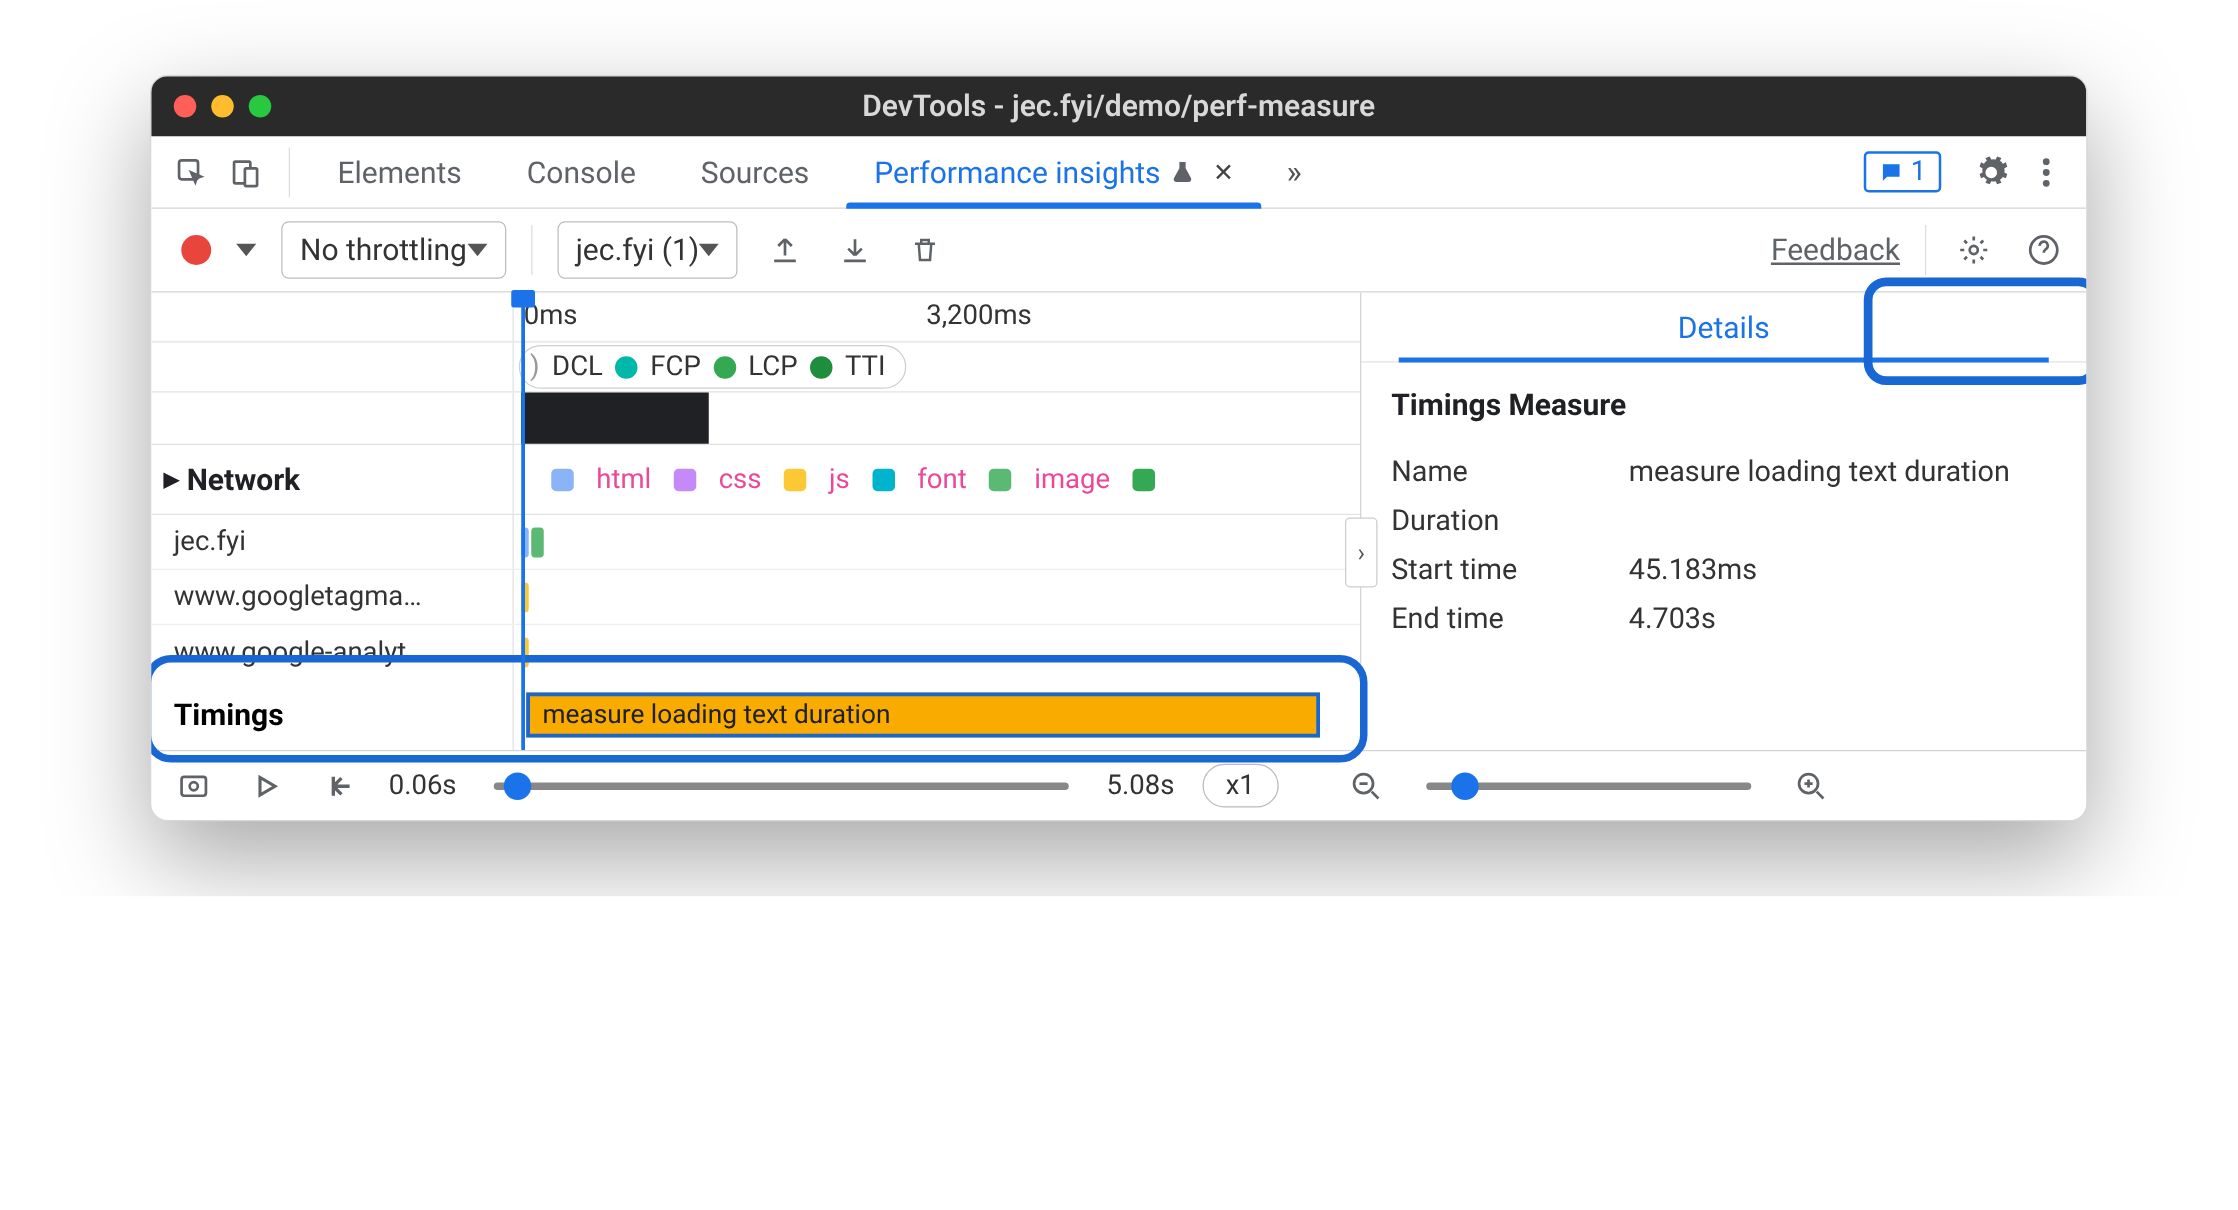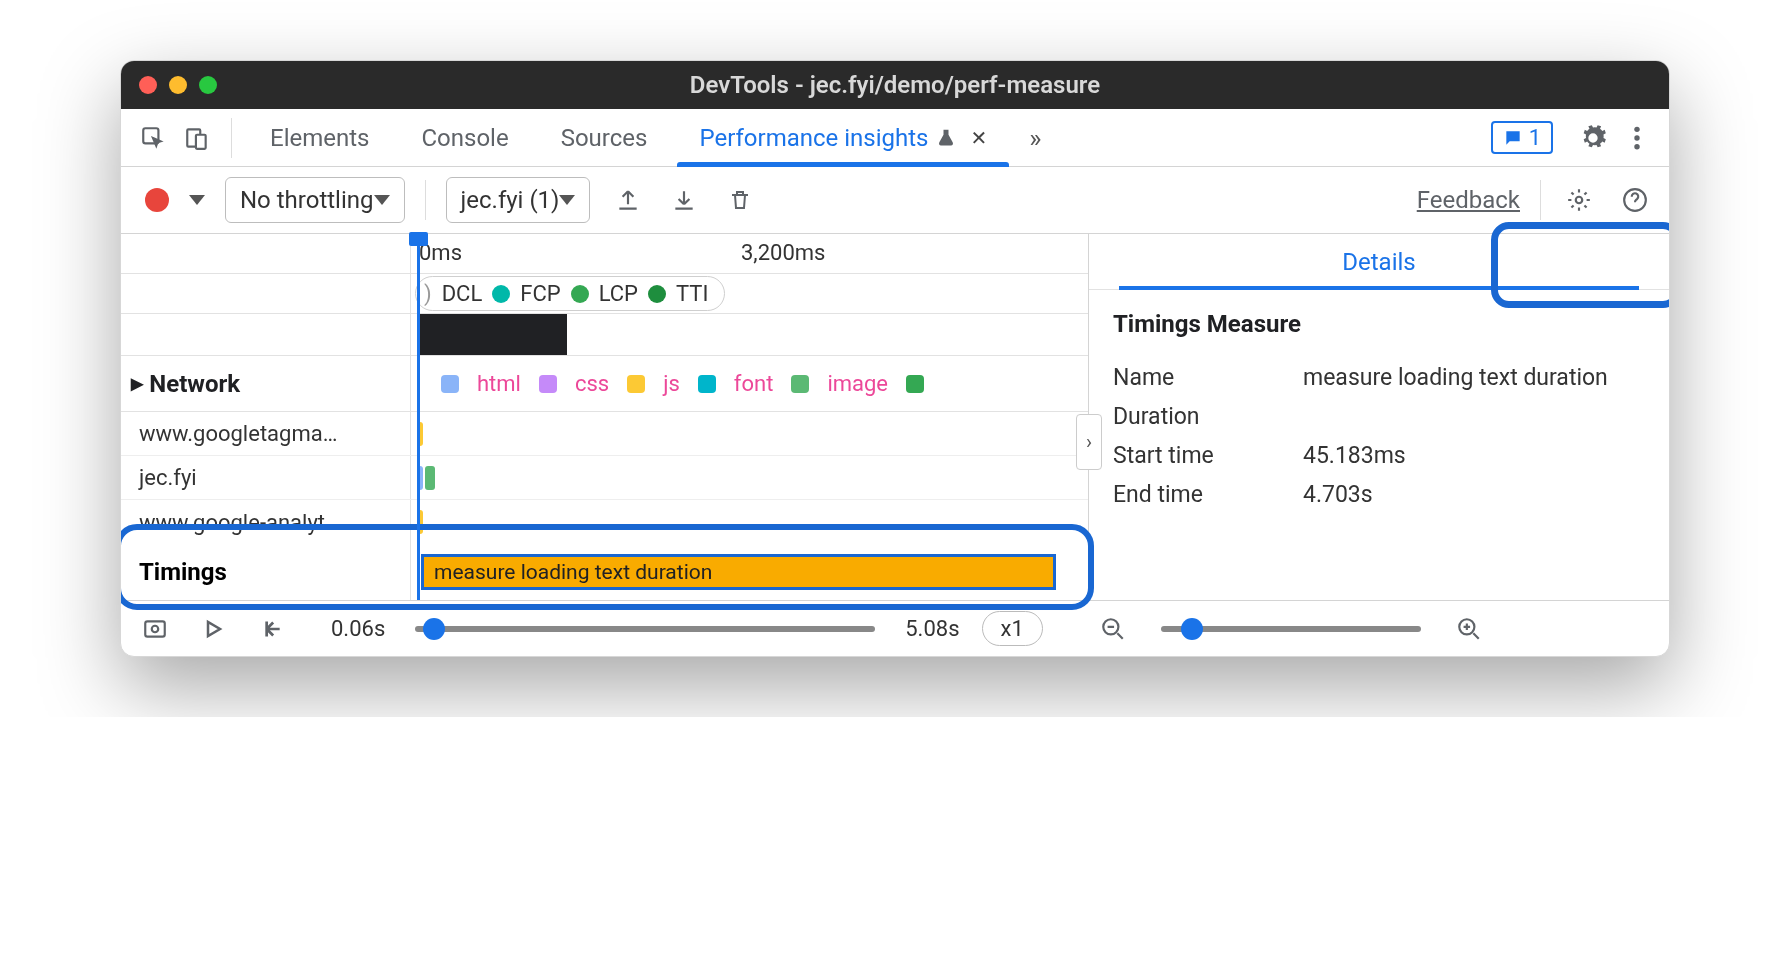--- a/index.html
+++ b/index.html
@@ -277,31 +277,31 @@
             <span>js</span>
           <span class="sq font"></span>
             <span>font</span>
           <span class="sq img"></span>
             <span>image</span>
           <span class="sq other"></span>
         </div>
       </div>
 
       <div class="netrow">
-        <div class="name">www.googletagma…</div>
-        <div class="bars">
-            <div class="bar" style="left:6px;width:6px;background:#fcc934;"></div>
-          </div>
-      </div>
-      <div class="netrow">
         <div class="name">jec.fyi</div>
         <div class="bars">
           <div class="bar" style="left:6px;width:6px;background:#8ab4f8;"></div>
           <div class="bar" style="left:14px;width:10px;background:#5bb974;"></div>
         </div>
+      </div>
+      <div class="netrow">
+        <div class="name">www.googletagma…</div>
+        <div class="bars">
+            <div class="bar" style="left:6px;width:6px;background:#fcc934;"></div>
+          </div>
       </div>
       <div class="netrow" style="border-bottom:none;">
         <div class="name">www.google-analyt…</div>
         <div class="bars">
             <div class="bar" style="left:6px;width:6px;background:#fcc934;"></div>
           </div>
       </div>
 
       <div class="timingsrow">
         <div class="inner">
@@ -356,21 +356,21 @@
     <div class="iconbtn">
       <svg width="24" height="24" viewBox="0 0 24 24" fill="none" stroke="#5f6368" stroke-width="2.5">
           <path d="M7 5v14l12-7z"></path>
         </svg>
     </div>
     <div class="iconbtn">
       <svg width="26" height="26" viewBox="0 0 24 24" fill="none" stroke="#5f6368" stroke-width="2.5">
           <path d="M8 5v14M20 12H8m0 0l6-6m-6 6l6 6"></path>
         </svg>
     </div>
-    <span style="margin-left:20px;">0.06s</span>
+    <span style="">0.06s</span>
     <div class="slider" style="max-width:460px;">
       <div class="knob" style="left:4%;"></div>
     </div>
     <span>5.08s</span>
     <div class="pill"><span>x1</span></div>
     <div class="iconbtn" style="margin-left:30px;">
       <svg width="26" height="26" viewBox="0 0 24 24" fill="none" stroke="#5f6368" stroke-width="2">
           <circle cx="10" cy="10" r="7"></circle>
           <path d="M21 21l-5-5M7 10h6"></path>
         </svg>

